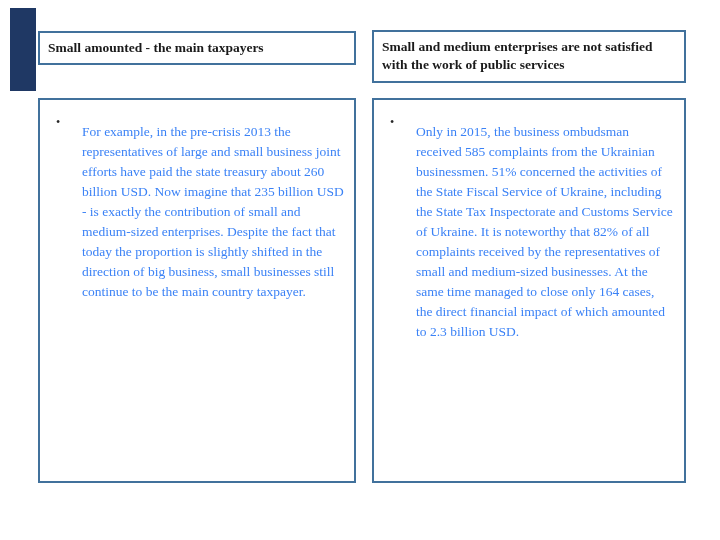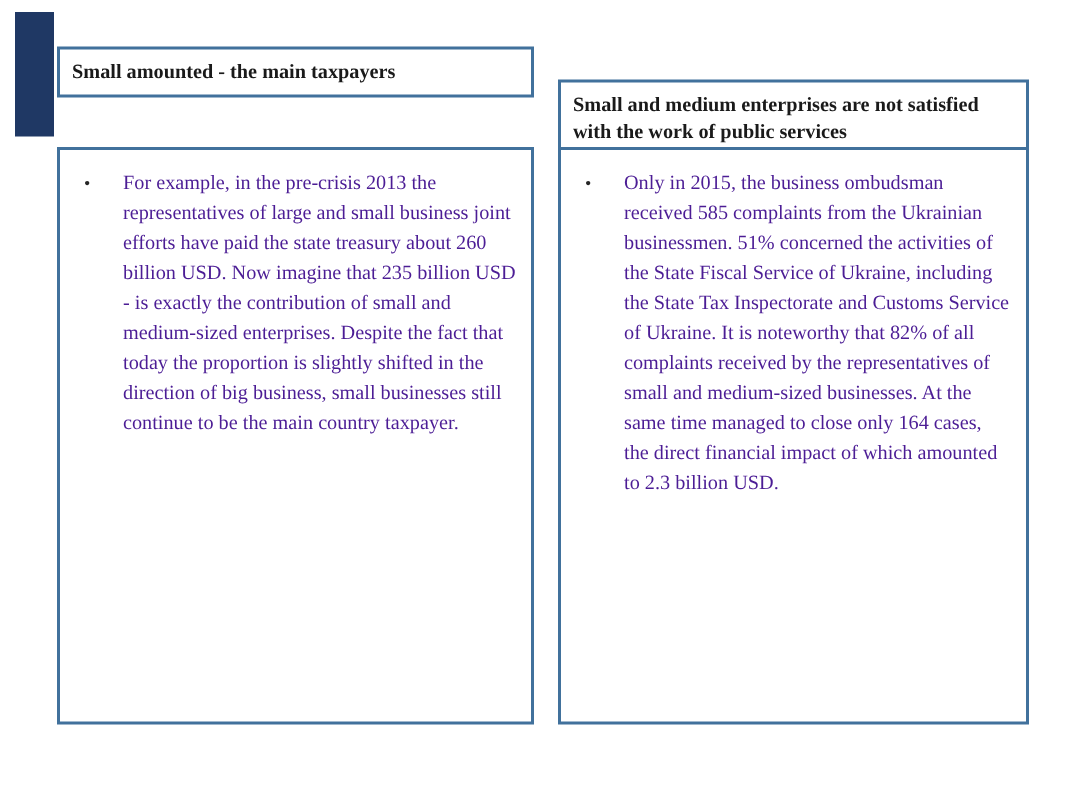--- a/index.html
+++ b/index.html
@@ -40,21 +40,20 @@
     left: 38px;
     top: 31px;
     width: 318px;
     height: 34px;
   }
   .header-right {
     left: 372px;
     top: 30px;
     width: 314px;
     height: 53px;
-    margin-top: 23px;
   }
   .body-box {
     padding: 12px 10px 10px 10px;
     font-size: 13.5px;
     color: #262626;
   }
   .body-left {
     left: 38px;
     top: 98px;
     width: 318px;
@@ -75,21 +74,22 @@
     flex: 0 0 16px;
     margin-left: 6px;
     margin-right: 10px;
     font-size: 12px;
     line-height: 20px;
     color: #262626;
   }
   .bullet-text {
     flex: 1 1 auto;
     line-height: 20px;
-    color: #4c1d95;
+    color: #3b82f6;
+    margin-top: 10px;
   }
 </style>
 </head>
 <body>
 
 <div class="slide">
 
   <div class="accent-bar"></div>
 
   <div class="box header-box header-left">

